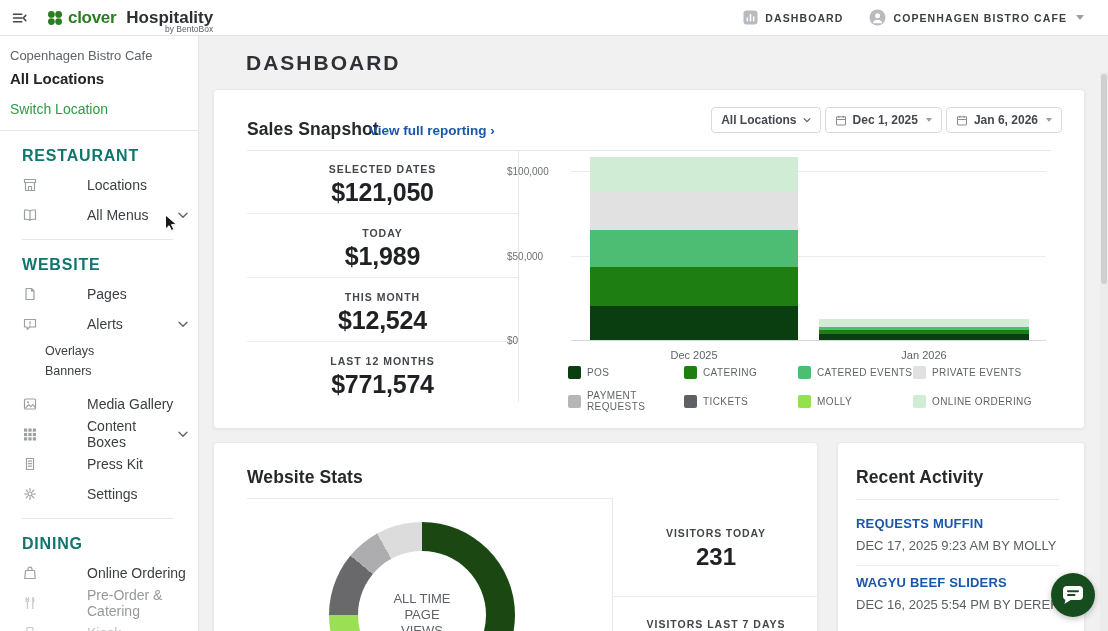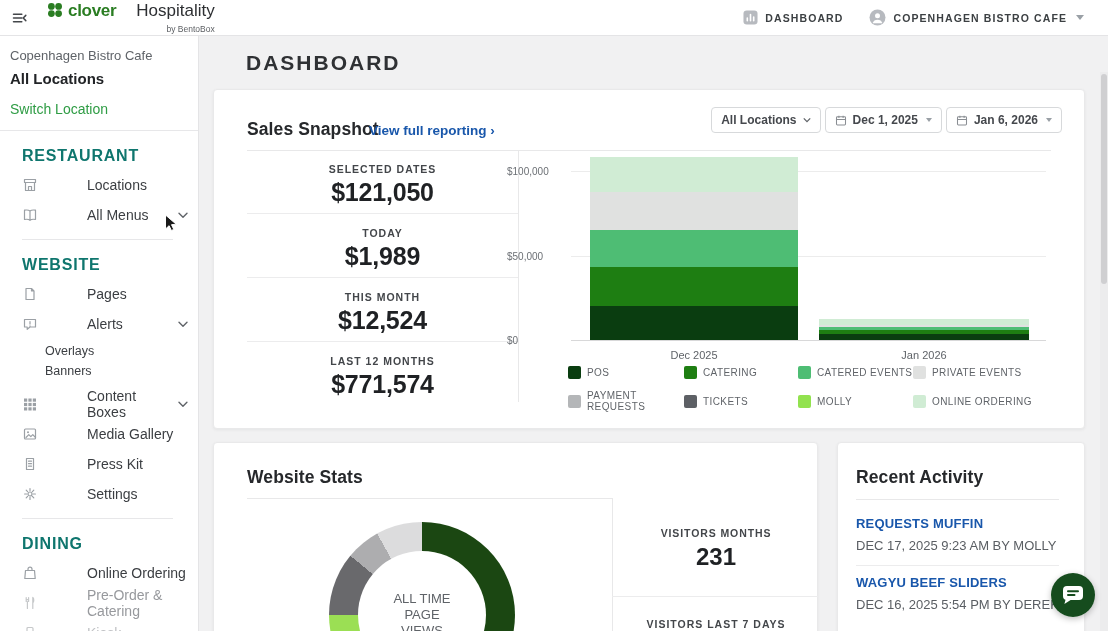--- a/index.html
+++ b/index.html
@@ -6,23 +6,23 @@
   html,body { width:1108px; height:631px; }
   body {
     position:relative; overflow:hidden;
     font-family:"Liberation Sans", sans-serif;
     background:#f1f1f2; color:#26282b;
   }
   
   .header { position:absolute; top:0; left:0; width:1108px; height:36px; background:#fff;
     border-bottom:1px solid #e4e4e6; display:flex; align-items:center; z-index:9; }
   .collapse-btn { width:38px; height:36px; display:flex; align-items:center; justify-content:center; cursor:pointer; }
-  .brand { position:relative; display:flex; gap:4px; height:36px; margin-left:8px; padding-top:1px; }
+  .brand { position:relative; display:flex; align-items:center; gap:4px; height:36px; margin-left:8px; padding-top:1px; }
   .brand .logo-word { font-size:17px; font-weight:bold; color:#2a7d22; letter-spacing:-0.3px; }
-  .brand .logo-suffix { font-size:17px; color:#2d2f32; margin-left:16px; }
+  .brand .logo-suffix { font-size:17px; color:#2d2f32; margin-left:6px;font-weight:bold; }
   .brand .byline { position:absolute; right:0; bottom:2px; font-size:8.5px; color:#5c5f63; }
   .header-right { margin-left:auto; display:flex; align-items:center; gap:26px; padding-right:24px; }
   .hnav { display:flex; align-items:center; gap:7px; cursor:pointer; }
   .hnav-label { font-size:10.5px; font-weight:bold; letter-spacing:1.1px; color:#3c4043; }
   .caret { width:0; height:0; border-left:4px solid transparent; border-right:4px solid transparent;
     border-top:5px solid #9aa0a6; margin-left:2px; }
   
   .sidebar { position:absolute; top:36px; left:0; width:199px; bottom:0; background:#fff;
     border-right:1px solid #e4e4e6; z-index:8; }
   .side-top { padding:12px 10px 0 10px; }
@@ -198,46 +198,46 @@
       <div class="nav-children">
         <div class="nav-sub">
           <span class="lbl">Overlays</span>
         </div>
         <div class="nav-sub">
           <span class="lbl">Banners</span>
         </div>
       </div>
       <div class="nav-item">
         <svg class="ic" viewBox="0 0 16 16">
+          <rect x="2.5" y="3" width="11" height="10" rx="1" fill="none" stroke="#9ba0a5" stroke-width="1.2" stroke-linecap="round" stroke-linejoin="round"></rect>
+          <circle cx="6" cy="6.3" r="1" fill="#9ba0a5"></circle>
+          <path d="M4 11.5l2.8-2.8 2 2 2-2 2.7 2.8" fill="none" stroke="#9ba0a5" stroke-width="1.2" stroke-linecap="round" stroke-linejoin="round"></path>
+        </svg>
+        <span class="lbl">Media Gallery</span>
+        <span class="spacer"></span>
+      </div>
+      <div class="nav-item">
+        <svg class="ic" viewBox="0 0 16 16">
           <g fill="#9ba0a5">
             <rect x="2" y="2.5" width="3.2" height="3.2"></rect>
             <rect x="6.4" y="2.5" width="3.2" height="3.2"></rect>
             <rect x="10.8" y="2.5" width="3.2" height="3.2"></rect>
             <rect x="2" y="6.9" width="3.2" height="3.2"></rect>
             <rect x="6.4" y="6.9" width="3.2" height="3.2"></rect>
             <rect x="10.8" y="6.9" width="3.2" height="3.2"></rect>
             <rect x="2" y="11.3" width="3.2" height="3.2"></rect>
             <rect x="6.4" y="11.3" width="3.2" height="3.2"></rect>
             <rect x="10.8" y="11.3" width="3.2" height="3.2"></rect>
           </g>
         </svg>
         <span class="lbl">Content Boxes</span>
         <span class="spacer"></span>
         <svg width="10" height="7" viewBox="0 0 10 7" fill="none" stroke="#5f6368" stroke-width="1.4" stroke-linecap="round" stroke-linejoin="round">
           <path d="M1 1.2l4 4 4-4"></path>
         </svg>
-      </div>
-      <div class="nav-item">
-        <svg class="ic" viewBox="0 0 16 16">
-          <rect x="2.5" y="3" width="11" height="10" rx="1" fill="none" stroke="#9ba0a5" stroke-width="1.2" stroke-linecap="round" stroke-linejoin="round"></rect>
-          <circle cx="6" cy="6.3" r="1" fill="#9ba0a5"></circle>
-          <path d="M4 11.5l2.8-2.8 2 2 2-2 2.7 2.8" fill="none" stroke="#9ba0a5" stroke-width="1.2" stroke-linecap="round" stroke-linejoin="round"></path>
-        </svg>
-        <span class="lbl">Media Gallery</span>
-        <span class="spacer"></span>
       </div>
       <div class="nav-item">
         <svg class="ic" viewBox="0 0 16 16">
           <path d="M4.5 2.5h7v11h-7zM6.5 5.2h3M6.5 7.7h3M6.5 10.2h3" fill="none" stroke="#9ba0a5" stroke-width="1.2" stroke-linecap="round" stroke-linejoin="round"></path>
         </svg>
         <span class="lbl">Press Kit</span>
         <span class="spacer"></span>
       </div>
       <div class="nav-item">
         <svg class="ic" viewBox="0 0 16 16">
@@ -392,21 +392,21 @@
     <div class="card-title web-title">Website Stats</div>
     <div class="web-topline"></div>
     <div class="donut" id="donut" style="background: conic-gradient(rgb(27, 71, 18) 0%, rgb(27, 71, 18) 68%, rgb(155, 223, 84) 68%, rgb(155, 223, 84) 75%, rgb(105, 105, 108) 75%, rgb(105, 105, 108) 86%, rgb(173, 173, 175) 86%, rgb(173, 173, 175) 92%, rgb(220, 220, 221) 92%, rgb(220, 220, 221) 100%);">
       <div class="donut-hole">
         <div class="donut-center">ALL TIME PAGE VIEWS</div>
       </div>
     </div>
     <div class="web-vdiv"></div>
     <div class="web-right">
       <div class="wstat">
-        <div class="stat-label">VISITORS MONTHS</div>
+        <div class="stat-label">VISITORS TODAY</div>
         <div class="wstat-value">231</div>
       </div>
     </div>
     <div class="web-hdiv"></div>
     <div class="wstat2">
       <div class="stat-label">VISITORS LAST 7 DAYS</div>
     </div>
   </div>
 
   <div class="card act-card">

